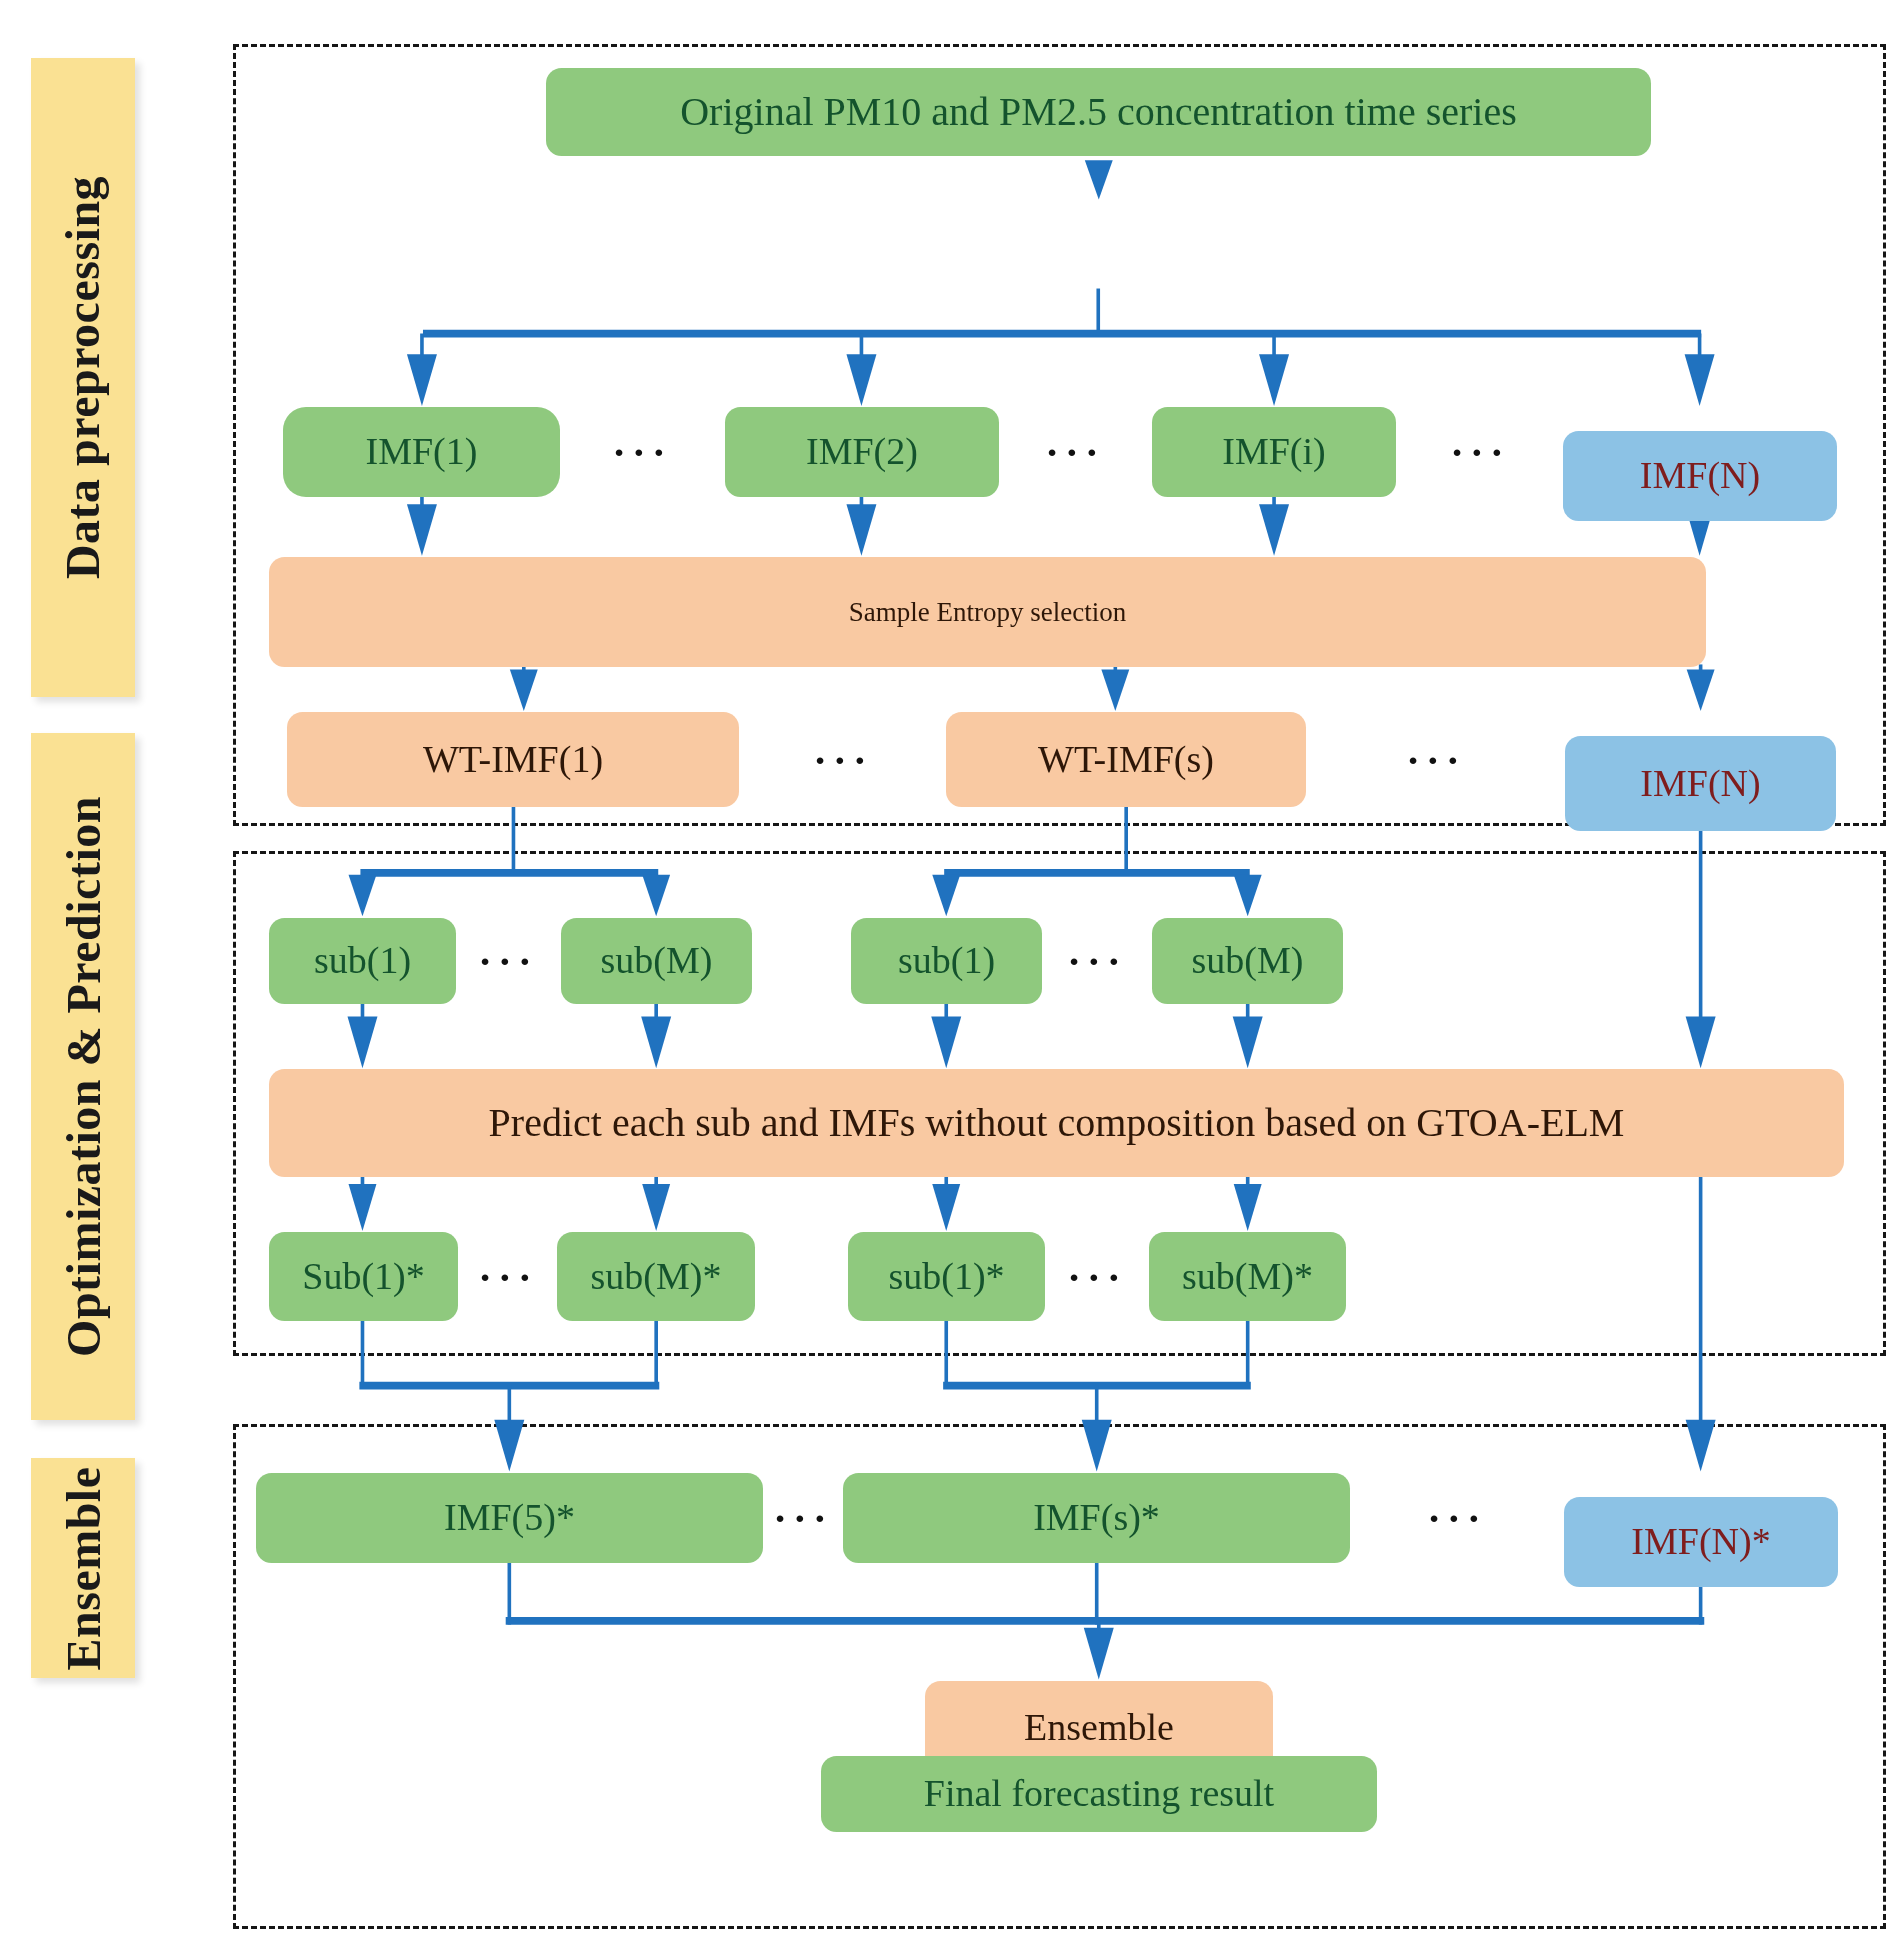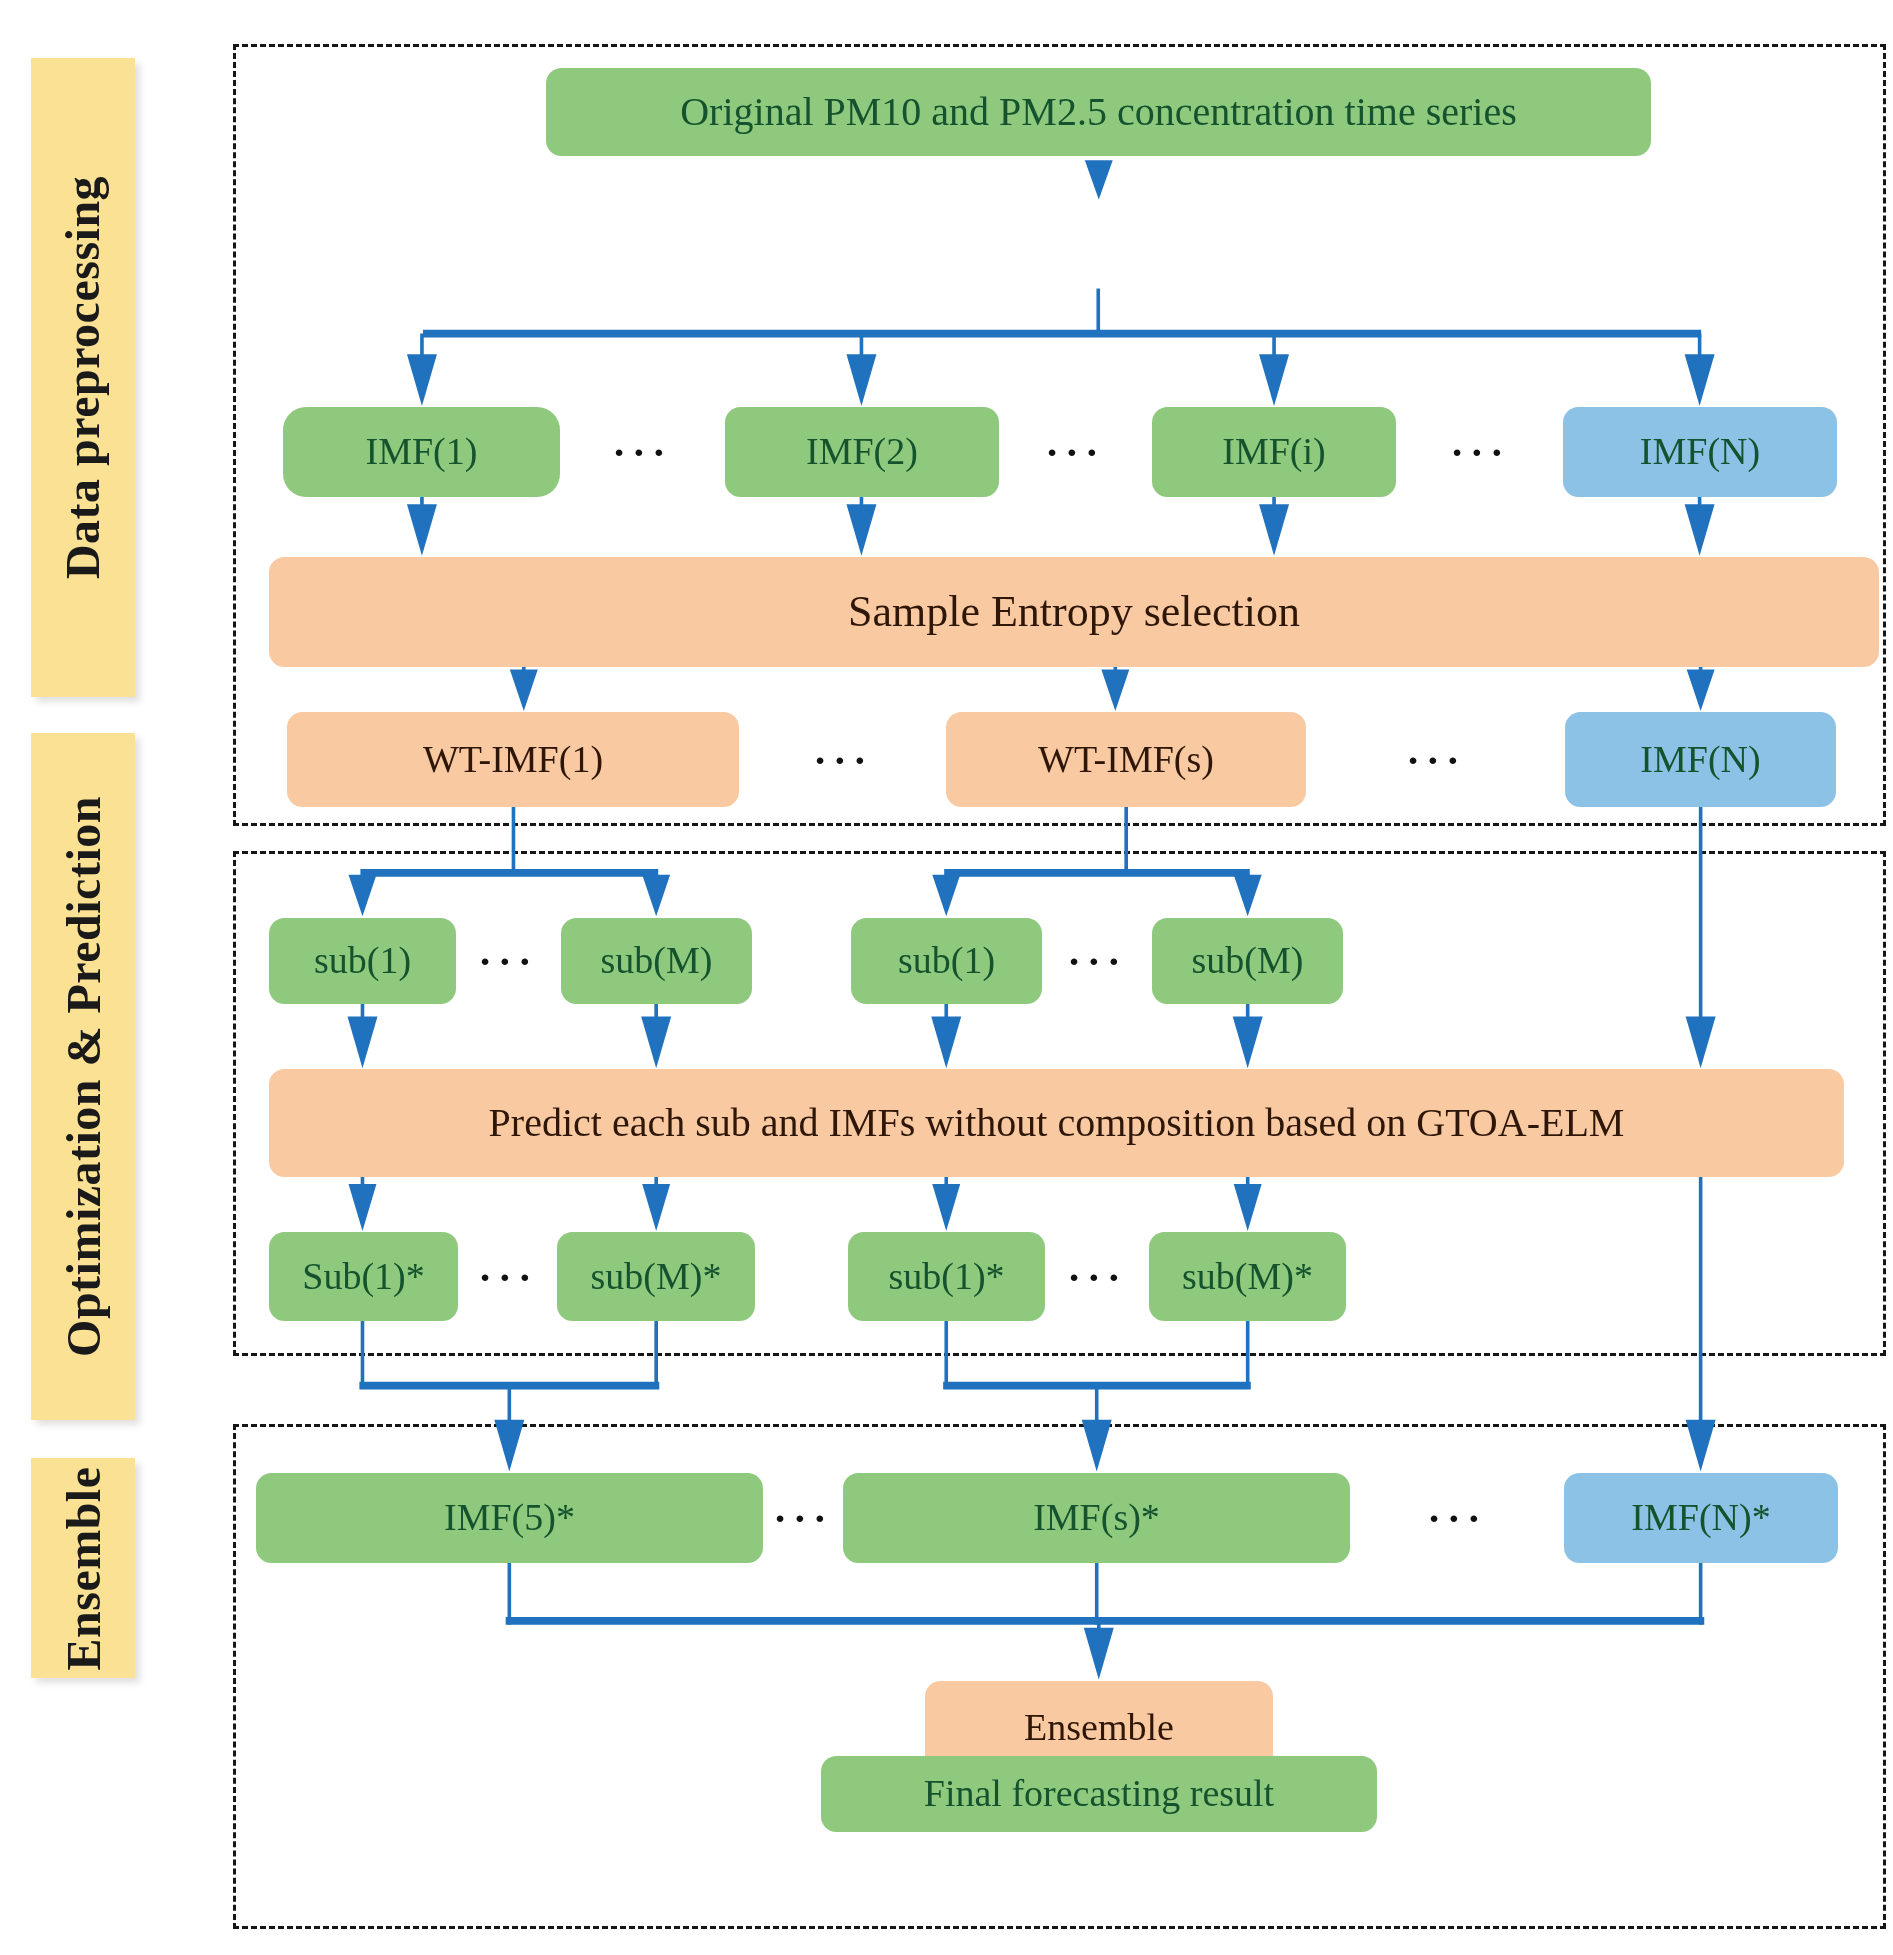--- a/index.html
+++ b/index.html
@@ -14,21 +14,21 @@
 
   .side{position:absolute;left:31px;width:104px;background:var(--yellow);
         box-shadow:5.2px 5.2px 7.2px rgba(0,0,0,0.12);
         display:flex;align-items:center;justify-content:center;}
   .vtext{transform:rotate(-90deg);white-space:nowrap;font-size:48px;font-weight:600;color:#1a1a1a;letter-spacing:0.5px;}
 
   .node{position:absolute;border-radius:15.5px;display:flex;align-items:center;justify-content:center;
         text-align:center;font-size:38px;line-height:1.05;padding:0 10.3px;box-sizing:border-box;}
   .green{background:var(--green);color:#14532d;}
   .orange{background:var(--orange);color:#2e1708;}
-  .blue{background:var(--blue);color:#14532d;}
+  .blue{background:var(--blue);color:#7f1d1d;margin-top:24px;}
 
   .dots{position:absolute;transform:translate(-50%,-50%);font-size:41px;font-weight:bold;color:#111;
         letter-spacing:6.2px;line-height:1;}
 
   svg.wires{position:absolute;left:0;top:0;}
   .ln{stroke:var(--arrow);stroke-width:7;fill:none;}
   .thick{stroke:var(--arrow);stroke-width:15;fill:none;}
   .hd{fill:var(--arrow);stroke:none;}
 </style>
 </head>
@@ -166,21 +166,21 @@
     </g>
   </svg>
 
   <div class="node green" style="left:546px;top:68px;width:1105px;height:88px;font-size:40px;">Original PM10 and PM2.5 concentration time series</div>
 
   <div class="node green" style="left:283px;top:407px;width:277px;height:90px;border-radius:23px;">IMF(1)</div>
   <div class="node green" style="left:725px;top:407px;width:274px;height:90px;text-align:center;">IMF(2)</div>
   <div class="node green" style="left:1152px;top:407px;width:244px;height:90px;">IMF(i)</div>
   <div class="node blue" style="left:1563px;top:407px;width:274px;height:90px;">IMF(N)</div>
 
-  <div class="node orange" style="left:269px;top:557px;width:1610px;height:110px;font-size:44px;">Sample Entropy selection</div>
+  <div class="node orange" style="left:269px;top:557px;width:1437px;height:110px;font-size:27px;">Sample Entropy selection</div>
 
   <div class="node orange" style="left:287px;top:712px;width:452px;height:95px;">WT-IMF(1)</div>
   <div class="node orange" style="left:946px;top:712px;width:360px;height:95px;">WT-IMF(s)</div>
   <div class="node blue" style="left:1565px;top:712px;width:271px;height:95px;">IMF(N)</div>
 
   <div class="node green" style="left:269px;top:918px;width:187px;height:86px;">sub(1)</div>
   <div class="node green" style="left:561px;top:918px;width:191px;height:86px;">sub(M)</div>
   <div class="node green" style="left:851px;top:918px;width:191px;height:86px;">sub(1)</div>
   <div class="node green" style="left:1152px;top:918px;width:191px;height:86px;">sub(M)</div>
 

